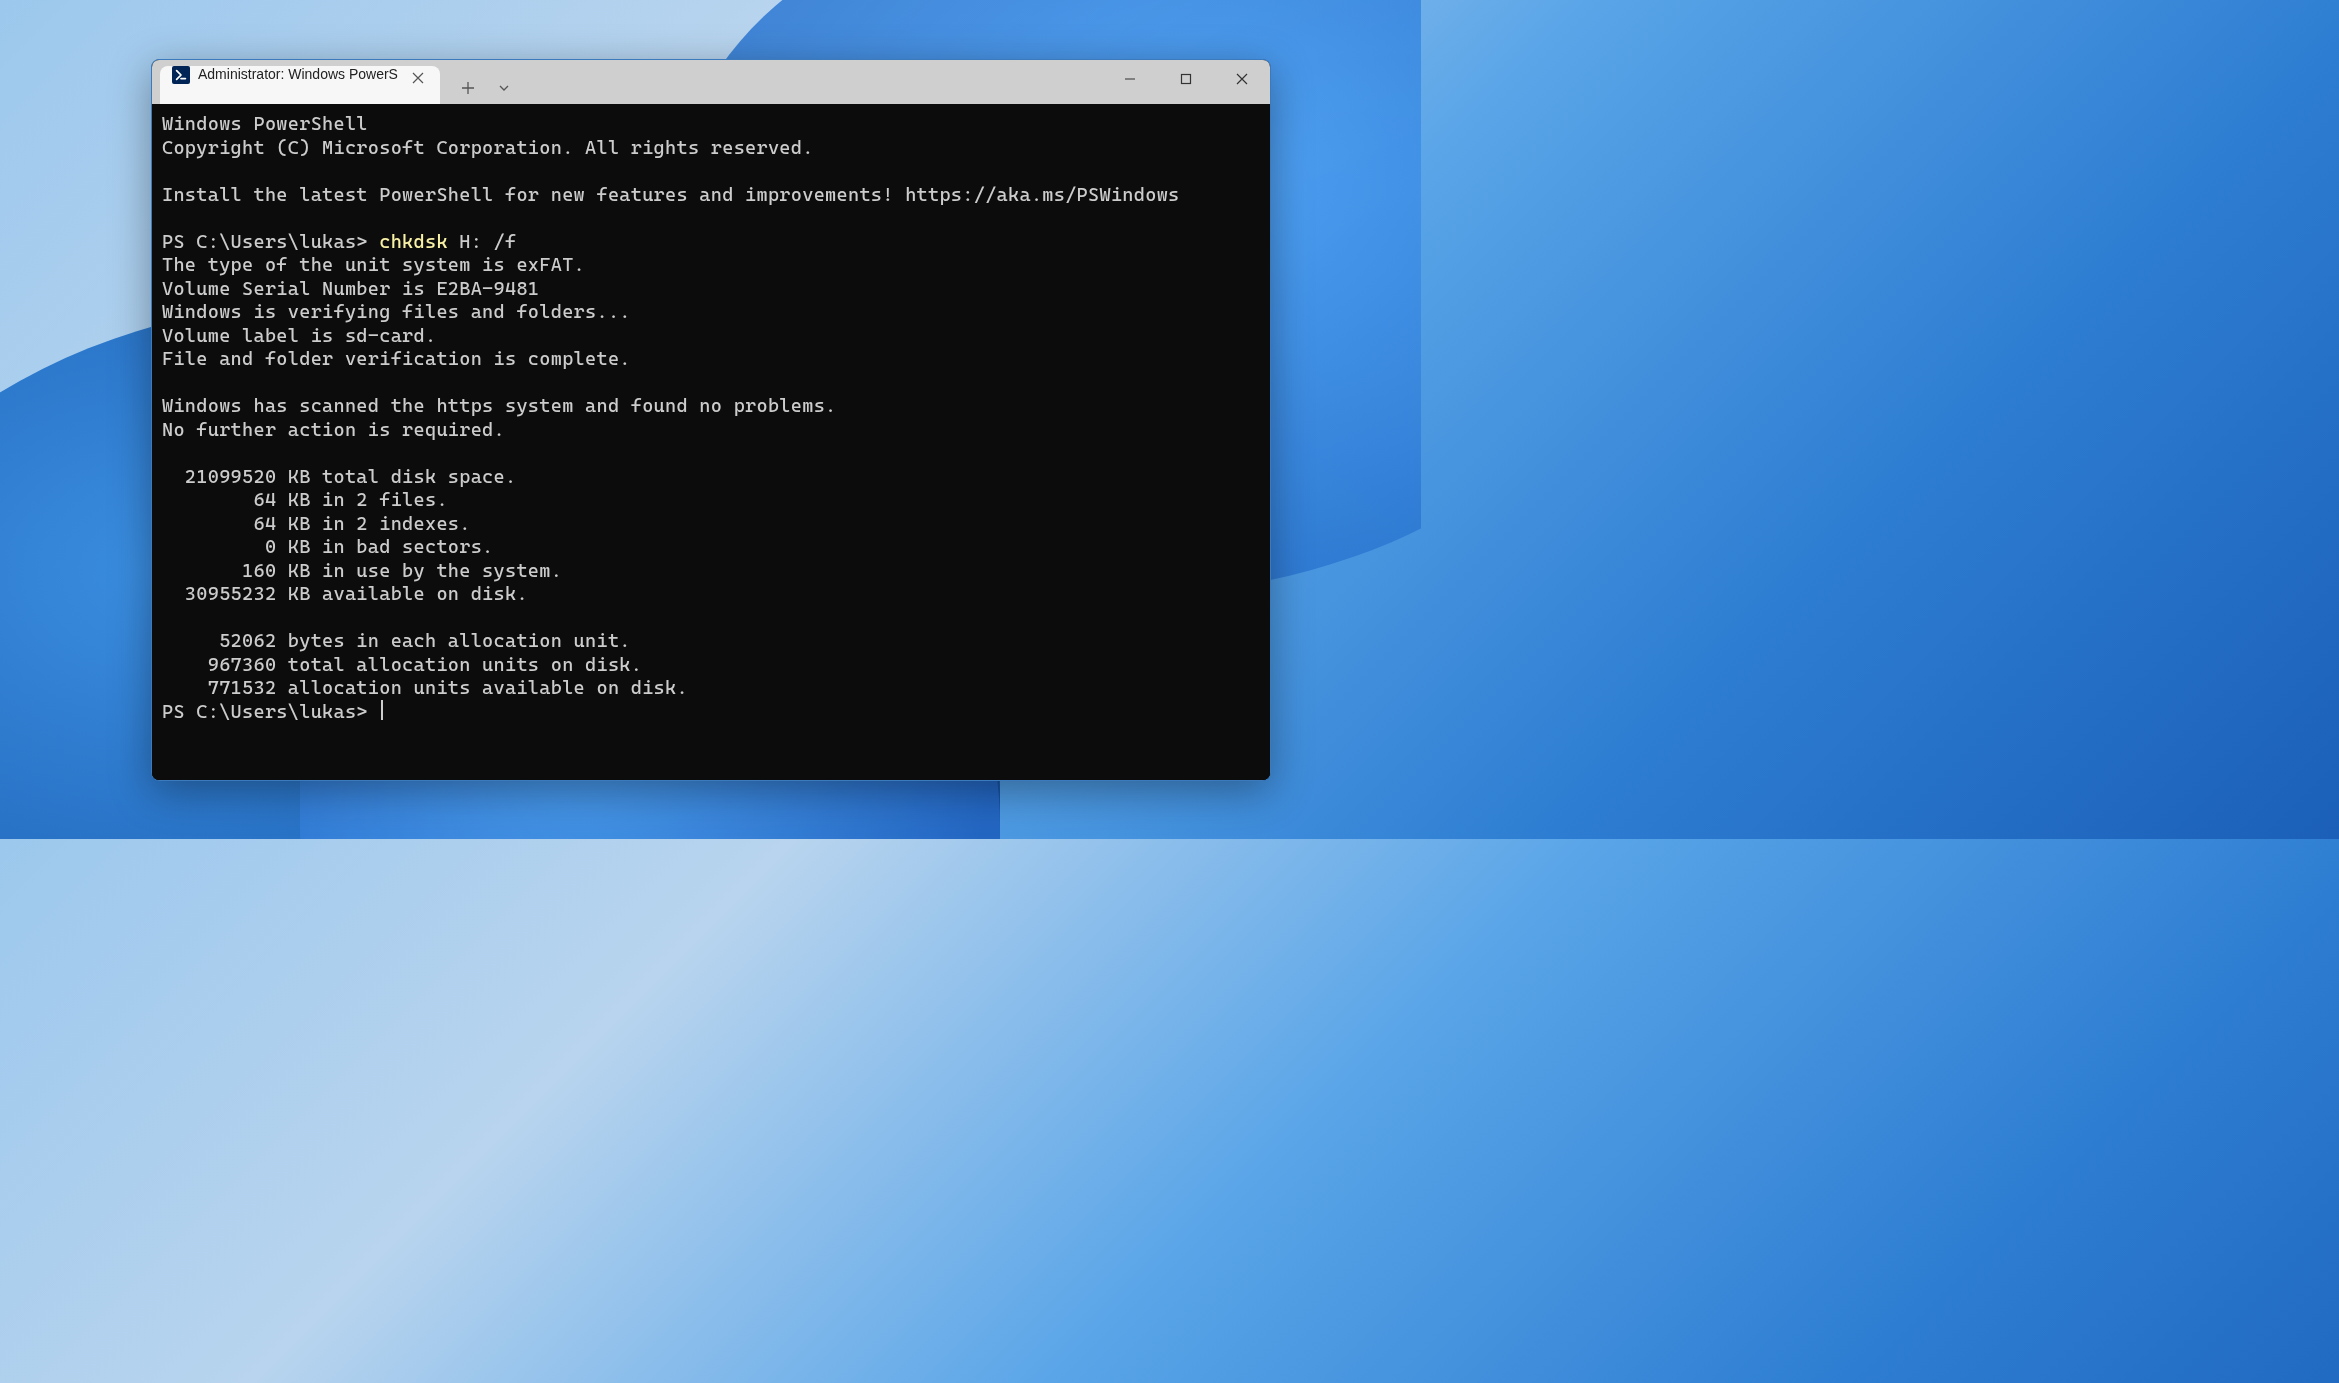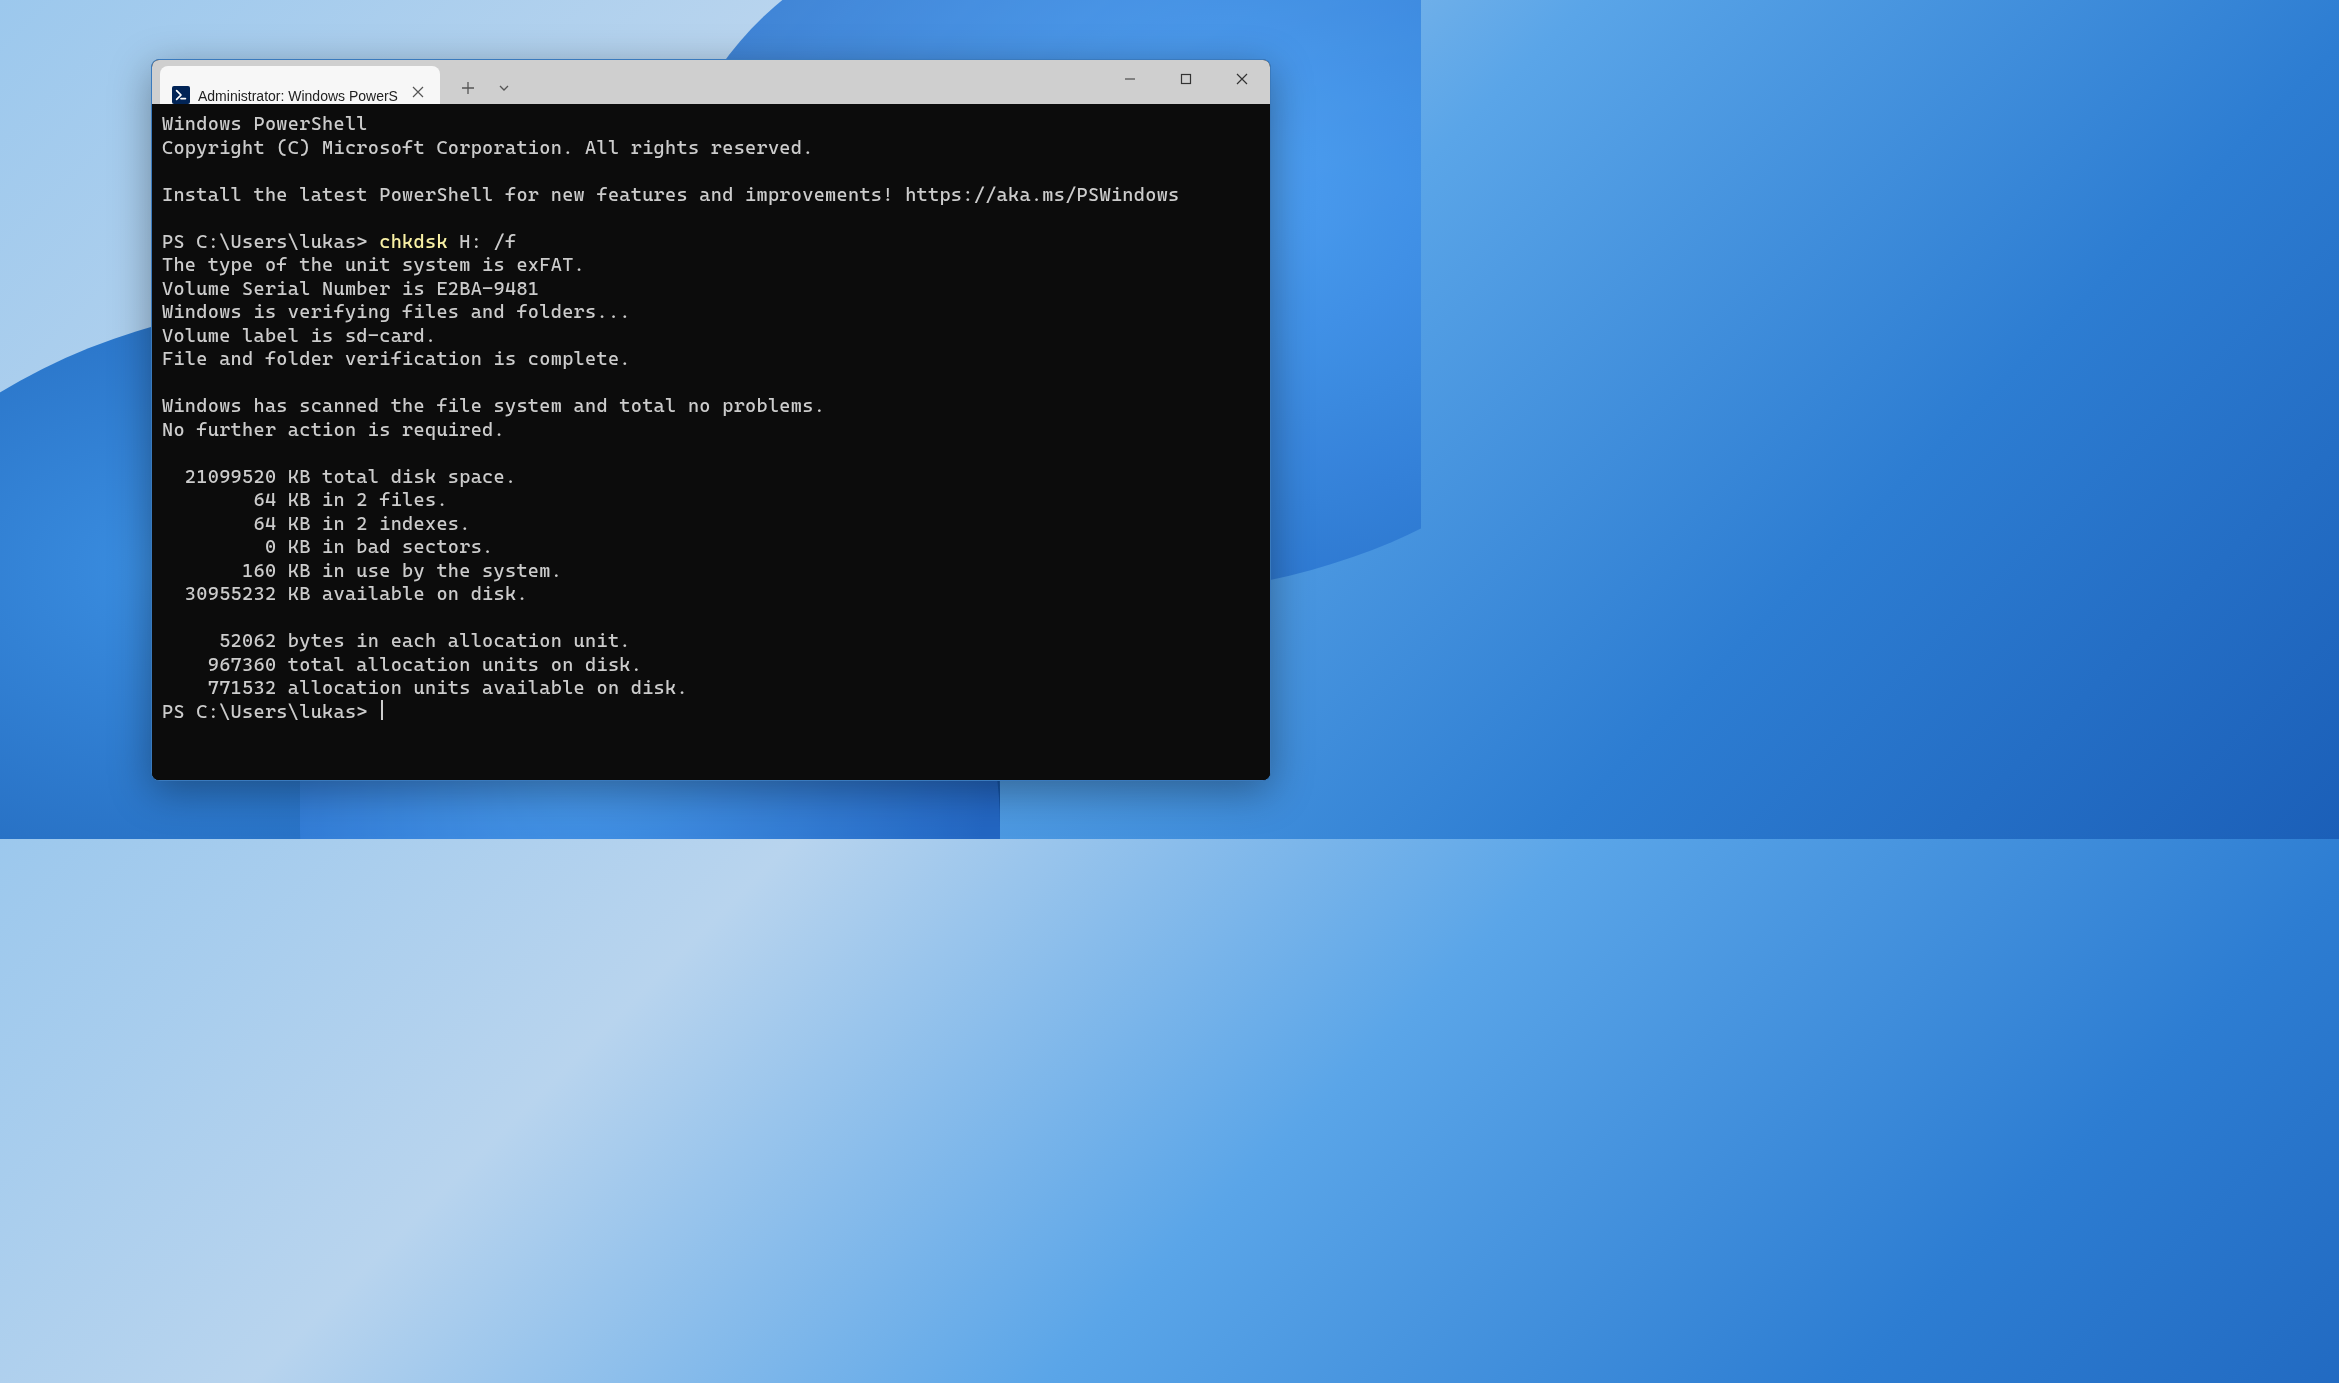--- a/index.html
+++ b/index.html
@@ -42,21 +42,21 @@
     .titlebar {
       height: 44px;
       background: #cfcfcf;
       display: flex;
       align-items: flex-end;
       padding: 0;
       position: relative;
     }
     .tab {
       display: flex;
-      align-items: flex-end;
+      align-items: flex-start;
       height: 38px;
       margin-left: 8px;
       margin-top: 6px;
       padding: 0 10px 0 12px;
       background: #f7f7f7;
       border-radius: 8px 8px 0 0;
       min-width: 280px;
       max-width: 290px;
       gap: 8px;
       font-size: 14px;
@@ -184,21 +184,21 @@
 
 <span>Install the latest PowerShell for new features and improvements! https://aka.ms/PSWindows</span>
 
 <span>PS C:\Users\lukas&gt; </span><span class="cmd">chkdsk</span><span> H: /f</span>
 <span>The type of the unit system is exFAT.</span>
 <span>Volume Serial Number is E2BA-9481</span>
 <span>Windows is verifying files and folders...</span>
 <span>Volume label is sd-card.</span>
 <span>File and folder verification is complete.</span>
 
-<span>Windows has scanned the file system and total no problems.</span>
+<span>Windows has scanned the https system and found no problems.</span>
 <span>No further action is required.</span>
 
 <span>  21099520 KB total disk space.</span>
 <span>        64 KB in 2 files.</span>
 <span>        64 KB in 2 indexes.</span>
 <span>         0 KB in bad sectors.</span>
 <span>       160 KB in use by the system.</span>
 <span>  30955232 KB available on disk.</span>
 
 <span>     52062 bytes in each allocation unit.</span>

